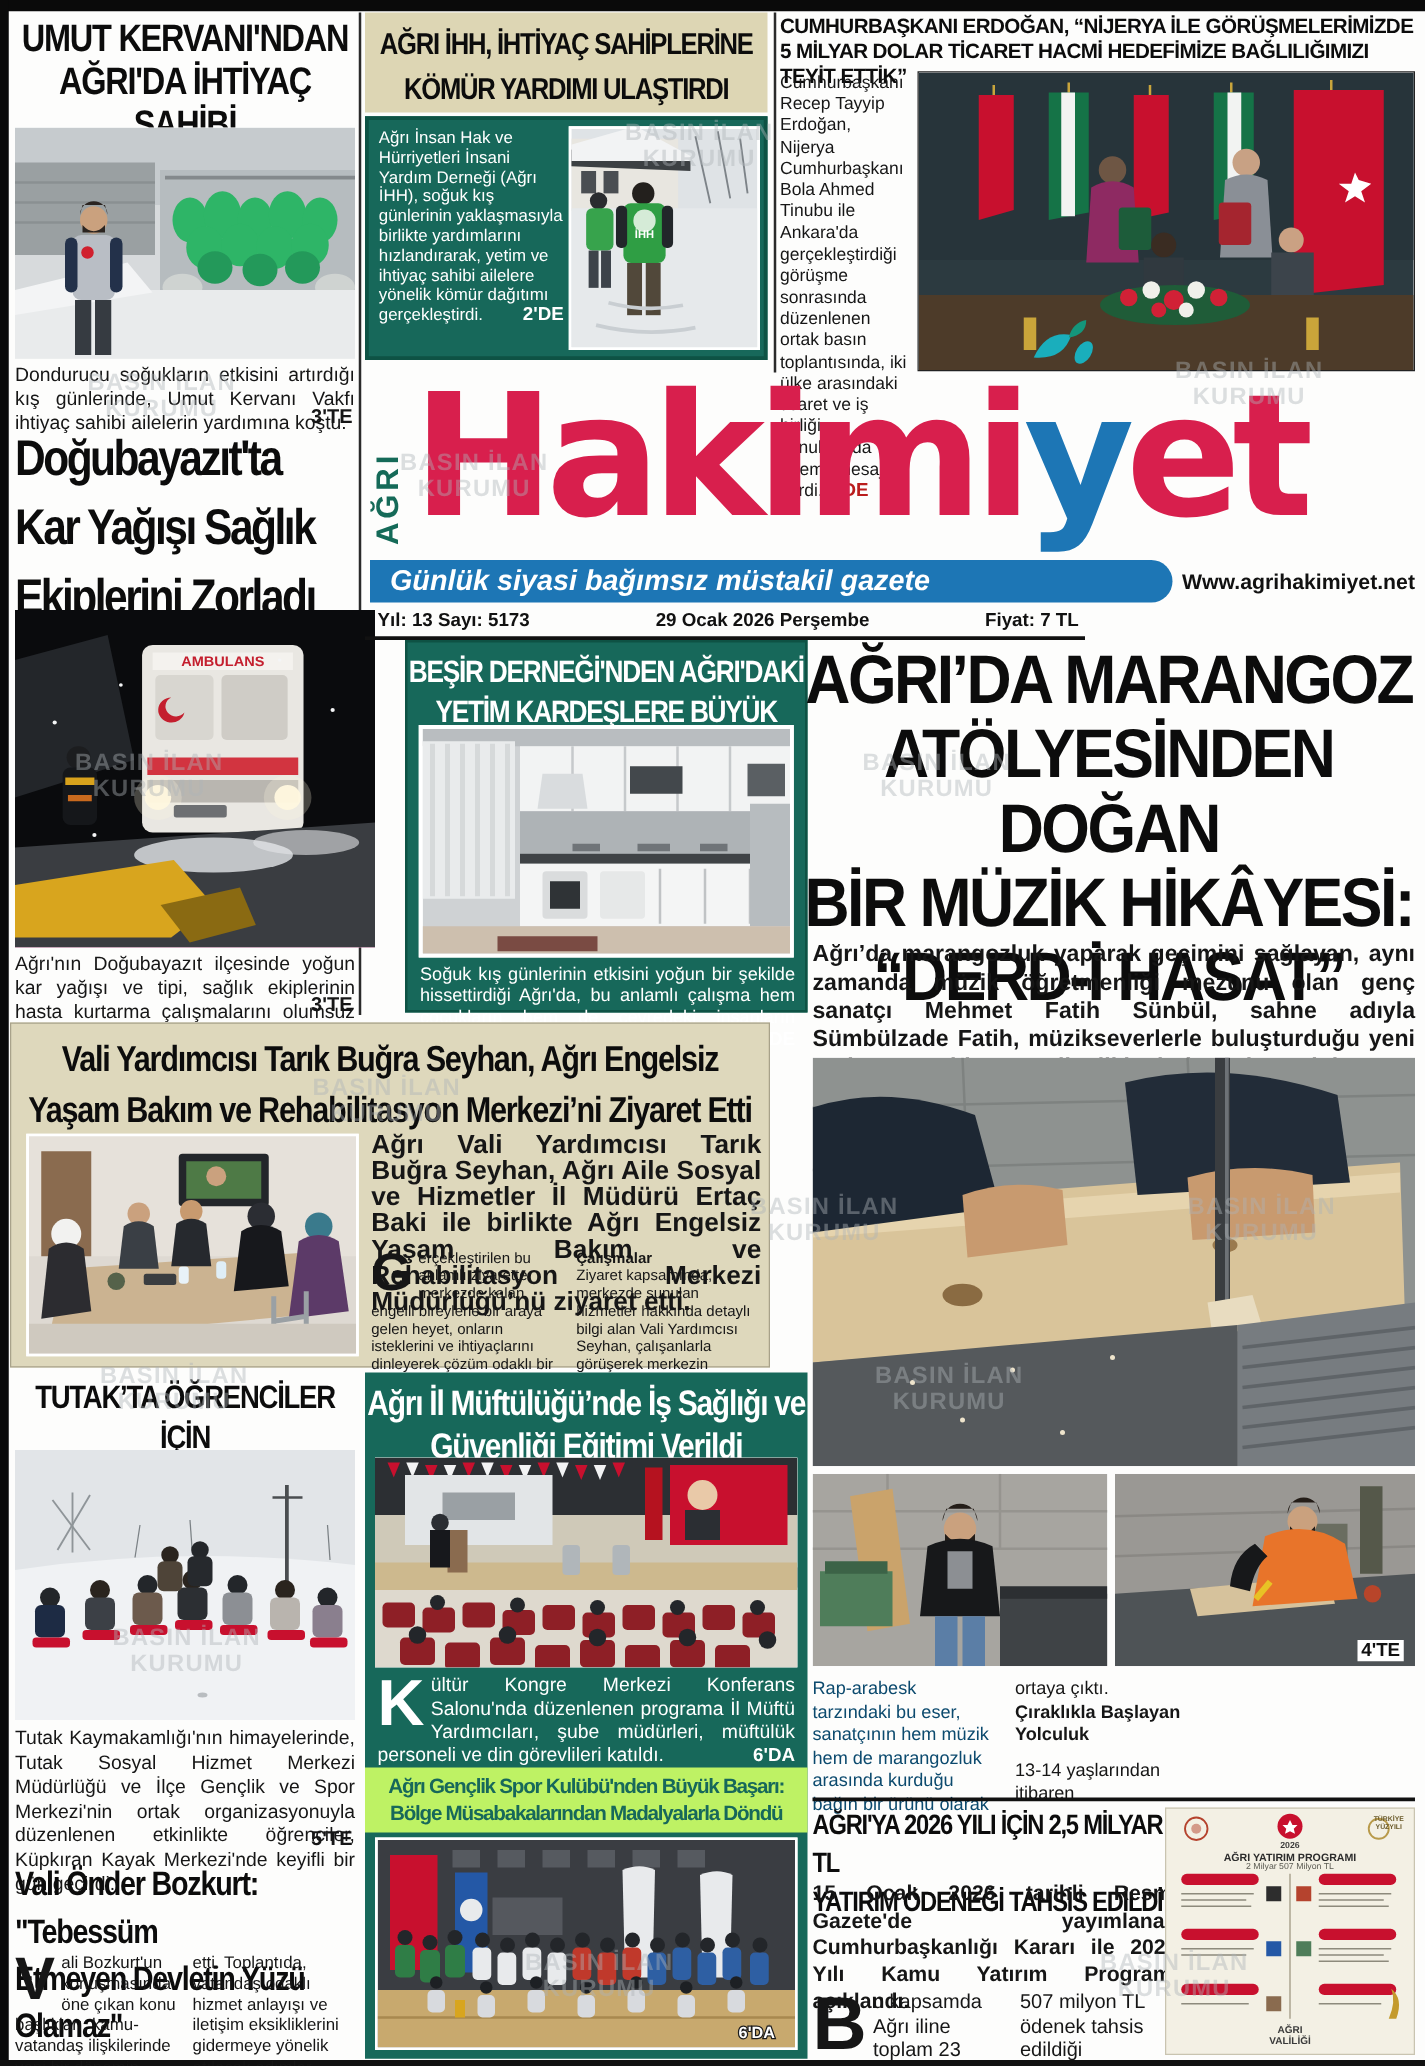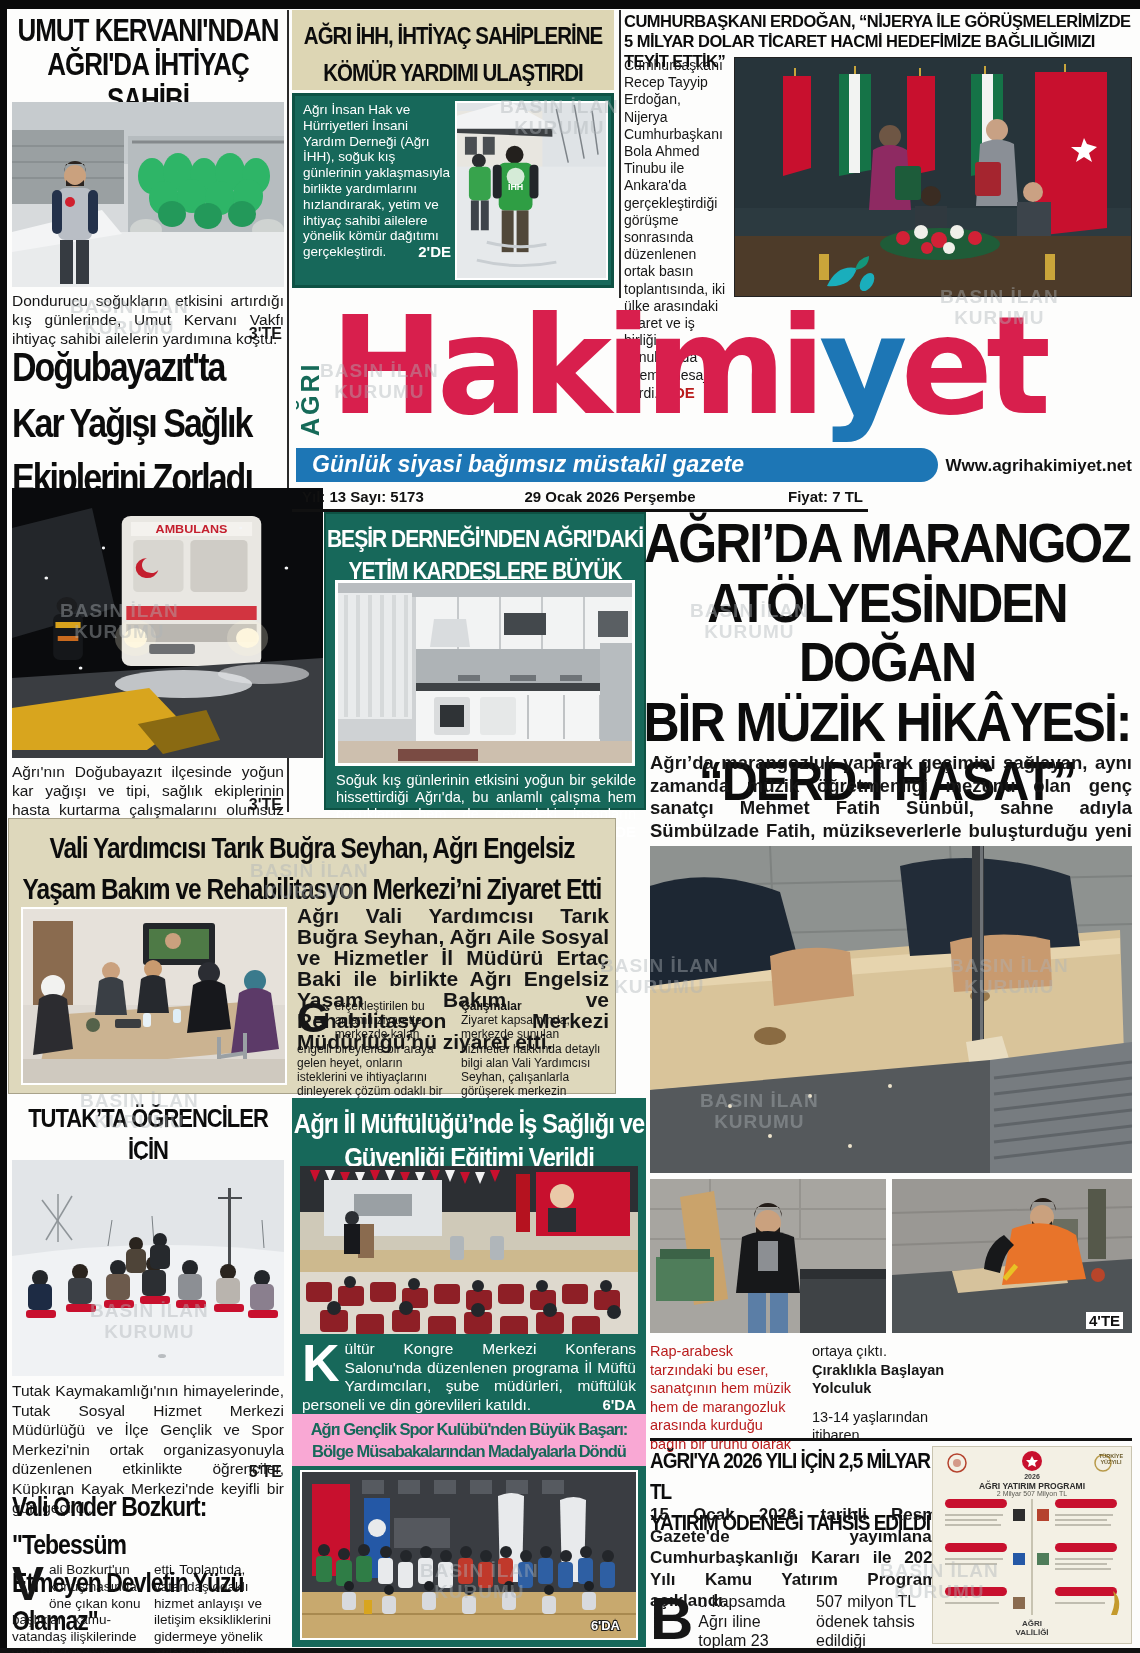--- a/index.html
+++ b/index.html
@@ -91,21 +91,21 @@
 
   <div class="abs bt" style="left:12px;top:291px;width:272px;height:52px;font-size:15.5px;line-height:19px;">
     <span>Dondurucu soğukların etkisini artırdığı kış günlerinde, Umut Kervanı Vakfı ihtiyaç sahibi ailelerin yardımına koştu.</span>
     <span class="prabs" style="font-size:16px;">3'TE</span>
   </div>
 
   <div class="abs hl cond2 tallL" style="left:12px;top:340px;width:278px;font-size:34px;line-height:47px;">Doğubayazıt'ta
 Kar Yağışı Sağlık
 Ekiplerini Zorladı</div>
 
-  <div class="photo" style="left:12px;top:488px;width:311px;height:270px;background:#f9a8d4;">
+  <div class="photo" style="left:12px;top:488px;width:288px;height:270px;background:#f9a8d4;">
     <svg viewBox="0 0 272 270" preserveAspectRatio="none">
       <rect width="272" height="270" fill="#0a0b0d"></rect>
       <polygon points="0,40 70,20 90,120 0,150" fill="#23262a"></polygon>
       <rect x="96" y="28" width="122" height="150" rx="8" fill="#e9e7e2"></rect>
       <rect x="104" y="34" width="106" height="14" fill="#f4f2ee"></rect>
       <text x="157" y="45" font-size="11" font-weight="bold" fill="#c41f2e" text-anchor="middle" font-family="Liberation Sans,sans-serif">AMBULANS</text>
       <rect x="106" y="52" width="44" height="52" rx="4" fill="#d8d6d0"></rect>
       <rect x="156" y="52" width="50" height="52" rx="4" fill="#cfccc6"></rect>
       <path d="M118 70 a10 10 0 1 0 10 12 a8 8 0 1 1 -10 -12" fill="#c41f2e"></path>
       <rect x="100" y="118" width="114" height="14" fill="#d23440"></rect>
@@ -405,21 +405,21 @@
       <path d="M120 50 q34 -14 64 6 l10 44 -84 6 z" fill="#e8742a"></path>
       <path d="M112 56 q-18 10 -20 34 l16 4 q4 -20 14 -28 z" fill="#17181a"></path>
       <rect x="116" y="84" width="5" height="18" fill="#e8c225" transform="rotate(40 118 93)"></rect>
       <g fill="#b8452a">
           <circle cx="206" cy="96" r="7"></circle>
         </g>
     </svg>
   </div>
   <div class="abs" style="left:1086px;top:1312px;background:#fff;padding:0 3px;font-weight:bold;font-size:15px;z-index:5;">4'TE</div>
 
-  <div class="abs" style="left:650px;top:1342px;width:148px;height:94px;font-size:14.5px;line-height:18.5px;color:#b91c1c;">Rap-arabesk tarzındaki bu eser, sanatçının hem müzik hem de marangozluk arasında kurduğu bağın bir ürünü olarak</div>
+  <div class="abs" style="left:650px;top:1342px;width:148px;height:94px;font-size:14.5px;line-height:18.5px;color:#0c4a6e;">Rap-arabesk tarzındaki bu eser, sanatçının hem müzik hem de marangozluk arasında kurduğu bağın bir ürünü olarak</div>
   <div class="abs" style="left:812px;top:1342px;width:140px;height:94px;font-size:14.5px;line-height:18.5px;color:#161616;">
     <span style="display:block;">ortaya çıktı.</span>
     <span class="boldline">Çıraklıkla Başlayan Yolculuk</span>
     <span style="display:block;margin-top:10px;">13-14 yaşlarından itibaren</span>
   </div>
 
   <div class="abs" style="left:8px;top:818px;width:608px;height:276px;background:#ded8bc;border:1px solid #a8a28a;box-sizing:border-box;">
     <div class="hl cond tall ctr" style="margin-top:8px;font-size:24.5px;line-height:35px;">Vali Yardımcısı Tarık Buğra Seyhan, Ağrı Engelsiz
 Yaşam Bakım ve Rehabilitasyon Merkezi’ni Ziyaret Etti</div>
     <div class="photo" style="left:12px;top:88px;width:266px;height:178px;border:2px solid #fff;box-sizing:border-box;">
@@ -630,21 +630,21 @@
         </g>
       </svg>
     </div>
 
     <div class="abs" style="left:10px;top:242px;width:334px;height:72px;color:#fff;font-size:15.5px;line-height:18.5px;text-align:justify;">
       <span class="dropcap" style="font-size:52px;color:#fff;">K</span>
       <span>ültür Kongre Merkezi Konferans Salonu'nda düzenlenen programa İl Müftü Yardımcıları, şube müdürleri, müftülük personeli ve din görevlileri katıldı.</span>
       <span class="pr" style="color:#fff;float:right;font-size:15px;">6'DA</span>
     </div>
 
-    <div class="abs" style="left:0;top:316px;width:354px;height:52px;background:#f9a8d4;">
+    <div class="abs" style="left:0;top:316px;width:354px;height:52px;background:#bef264;">
       <div class="hl cond ctr" style="margin-top:4px;color:#17685a;font-size:16.5px;line-height:22px;">Ağrı Gençlik Spor Kulübü'nden Büyük Başarı:
 Bölge Müsabakalarından Madalyalarla Döndü</div>
     </div>
 
     <div class="photo" style="left:8px;top:372px;width:338px;height:170px;border:2px solid #fff;box-sizing:border-box;">
       <svg viewBox="0 0 334 166" preserveAspectRatio="none">
         <rect width="334" height="166" fill="#3a3d42"></rect>
         <g fill="#565a60">
             <rect x="60" y="8" width="22" height="14"></rect>
             <rect x="96" y="8" width="22" height="14"></rect>

